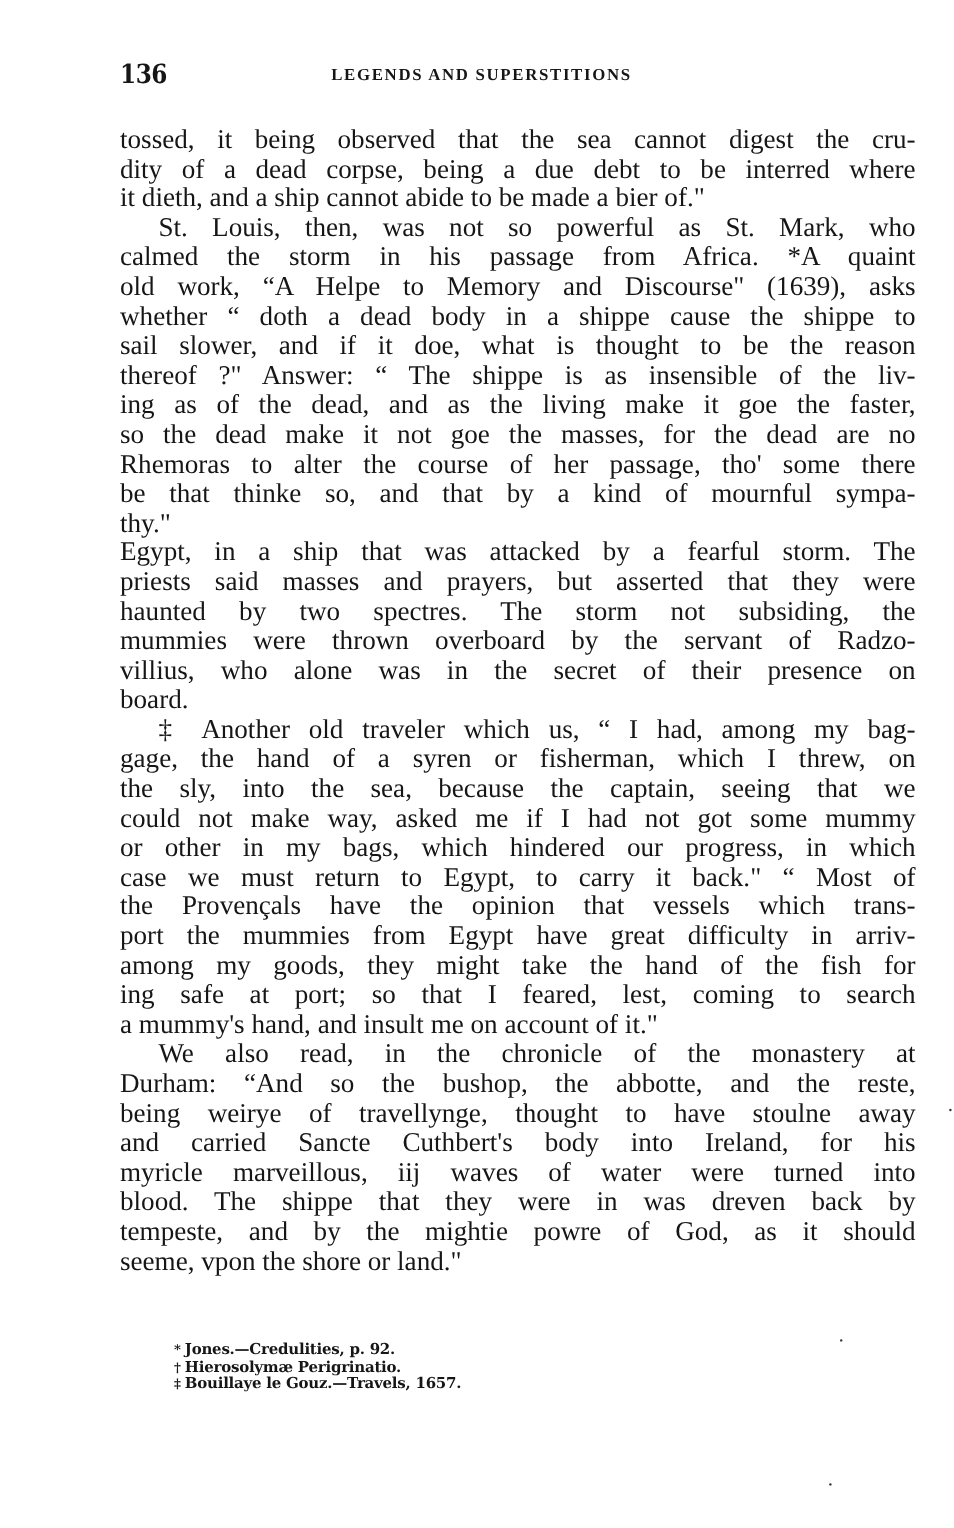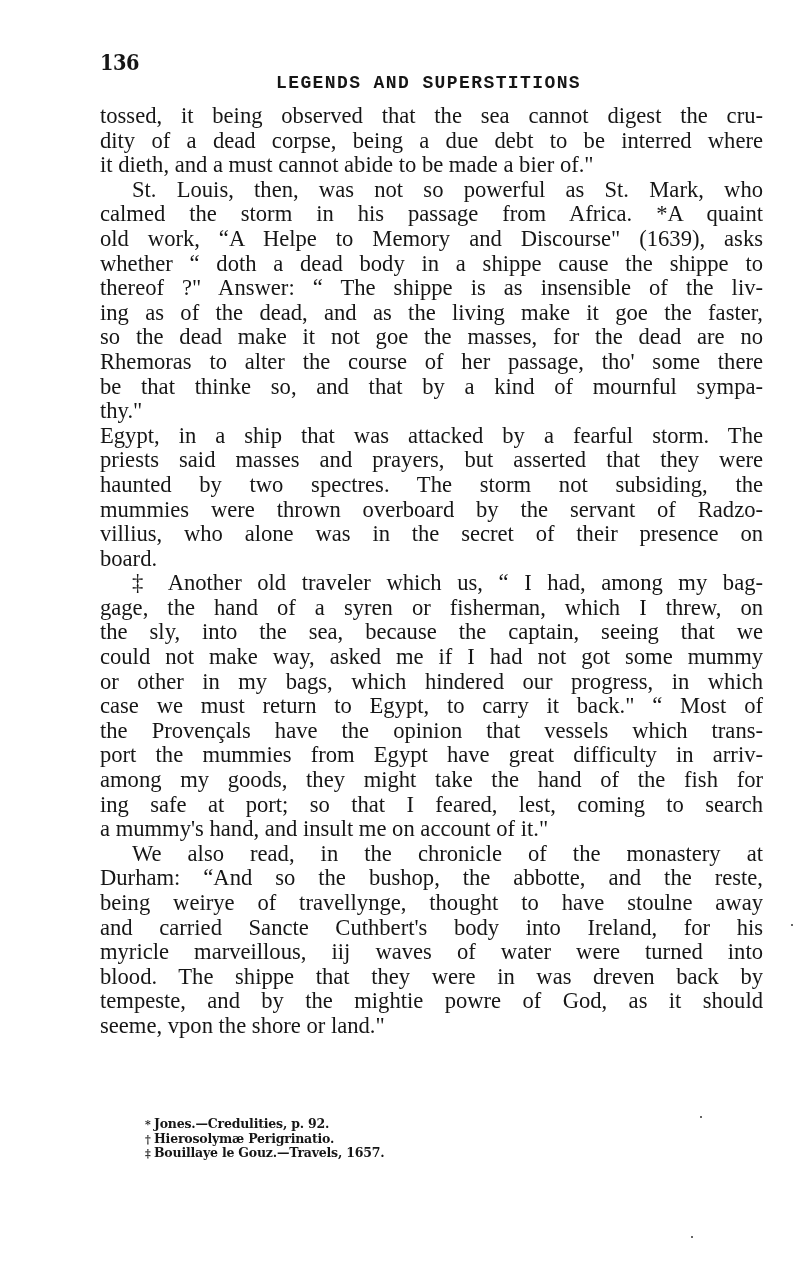--- a/index.html
+++ b/index.html
@@ -35,24 +35,24 @@
       font-family: "DejaVu Serif", serif;
       font-weight: bold;
       font-size: 22px;
       letter-spacing: -0.5px;
       transform: scaleX(0.88);
       transform-origin: left top;
     }
     .header-title {
       position: absolute;
       left: 176px;
-      top: 24px;
-      font-family: Liberation Mono, monospace;
+      top: 7px;
+      font-family: Liberation Serif, serif;
       font-weight: bold;
-      font-size: 18px;
+      font-size: 14px;
       letter-spacing: 1.4px;
       white-space: nowrap;
     }
     .body-text {
       position: absolute;
       top: 104px;
       left: 0;
       width: 663px;
     }
     .para {
@@ -115,28 +115,29 @@
   <div class="running-head">
     <span class="page-number">136</span>
     <span class="header-title">LEGENDS AND SUPERSTITIONS</span>
   </div>
 
   <div class="body-text">
 
     <p class="para">
       <span class="line">tossed, it being observed that the sea cannot digest the cru-</span>
       <span class="line">dity of a dead corpse, being a due debt to be interred where</span>
-      <span class="line last">it dieth, and a must cannot abide to be made a bier of."</span>
+      <span class="line last">it dieth, and a ship cannot abide to be made a bier of."</span>
     </p>
 
     <p class="para">
       <span class="line indent">St. Louis, then, was not so powerful as St. Mark, who</span>
       <span class="line">calmed the storm in his passage from Africa.  *A quaint</span>
       <span class="line">old work, “A Helpe to Memory and Discourse" (1639), asks</span>
       <span class="line">whether “ doth a dead body in a shippe cause the shippe to</span>
+      <span class="line">sail slower, and if it doe, what is thought to be the reason</span>
       <span class="line">thereof ?"   Answer: “ The shippe is as insensible of the liv-</span>
       <span class="line">ing as of the dead, and as the living make it goe the faster,</span>
       <span class="line">so the dead make it not goe the masses, for the dead are no</span>
       <span class="line">Rhemoras to alter the course of her passage, tho' some there</span>
       <span class="line">be that thinke so, and that by a kind of mournful sympa-</span>
       <span class="line last">thy."</span>
     </p>
 
     <p class="para">
       <span class="line">Egypt, in a ship that was attacked by a fearful storm.  The</span>

